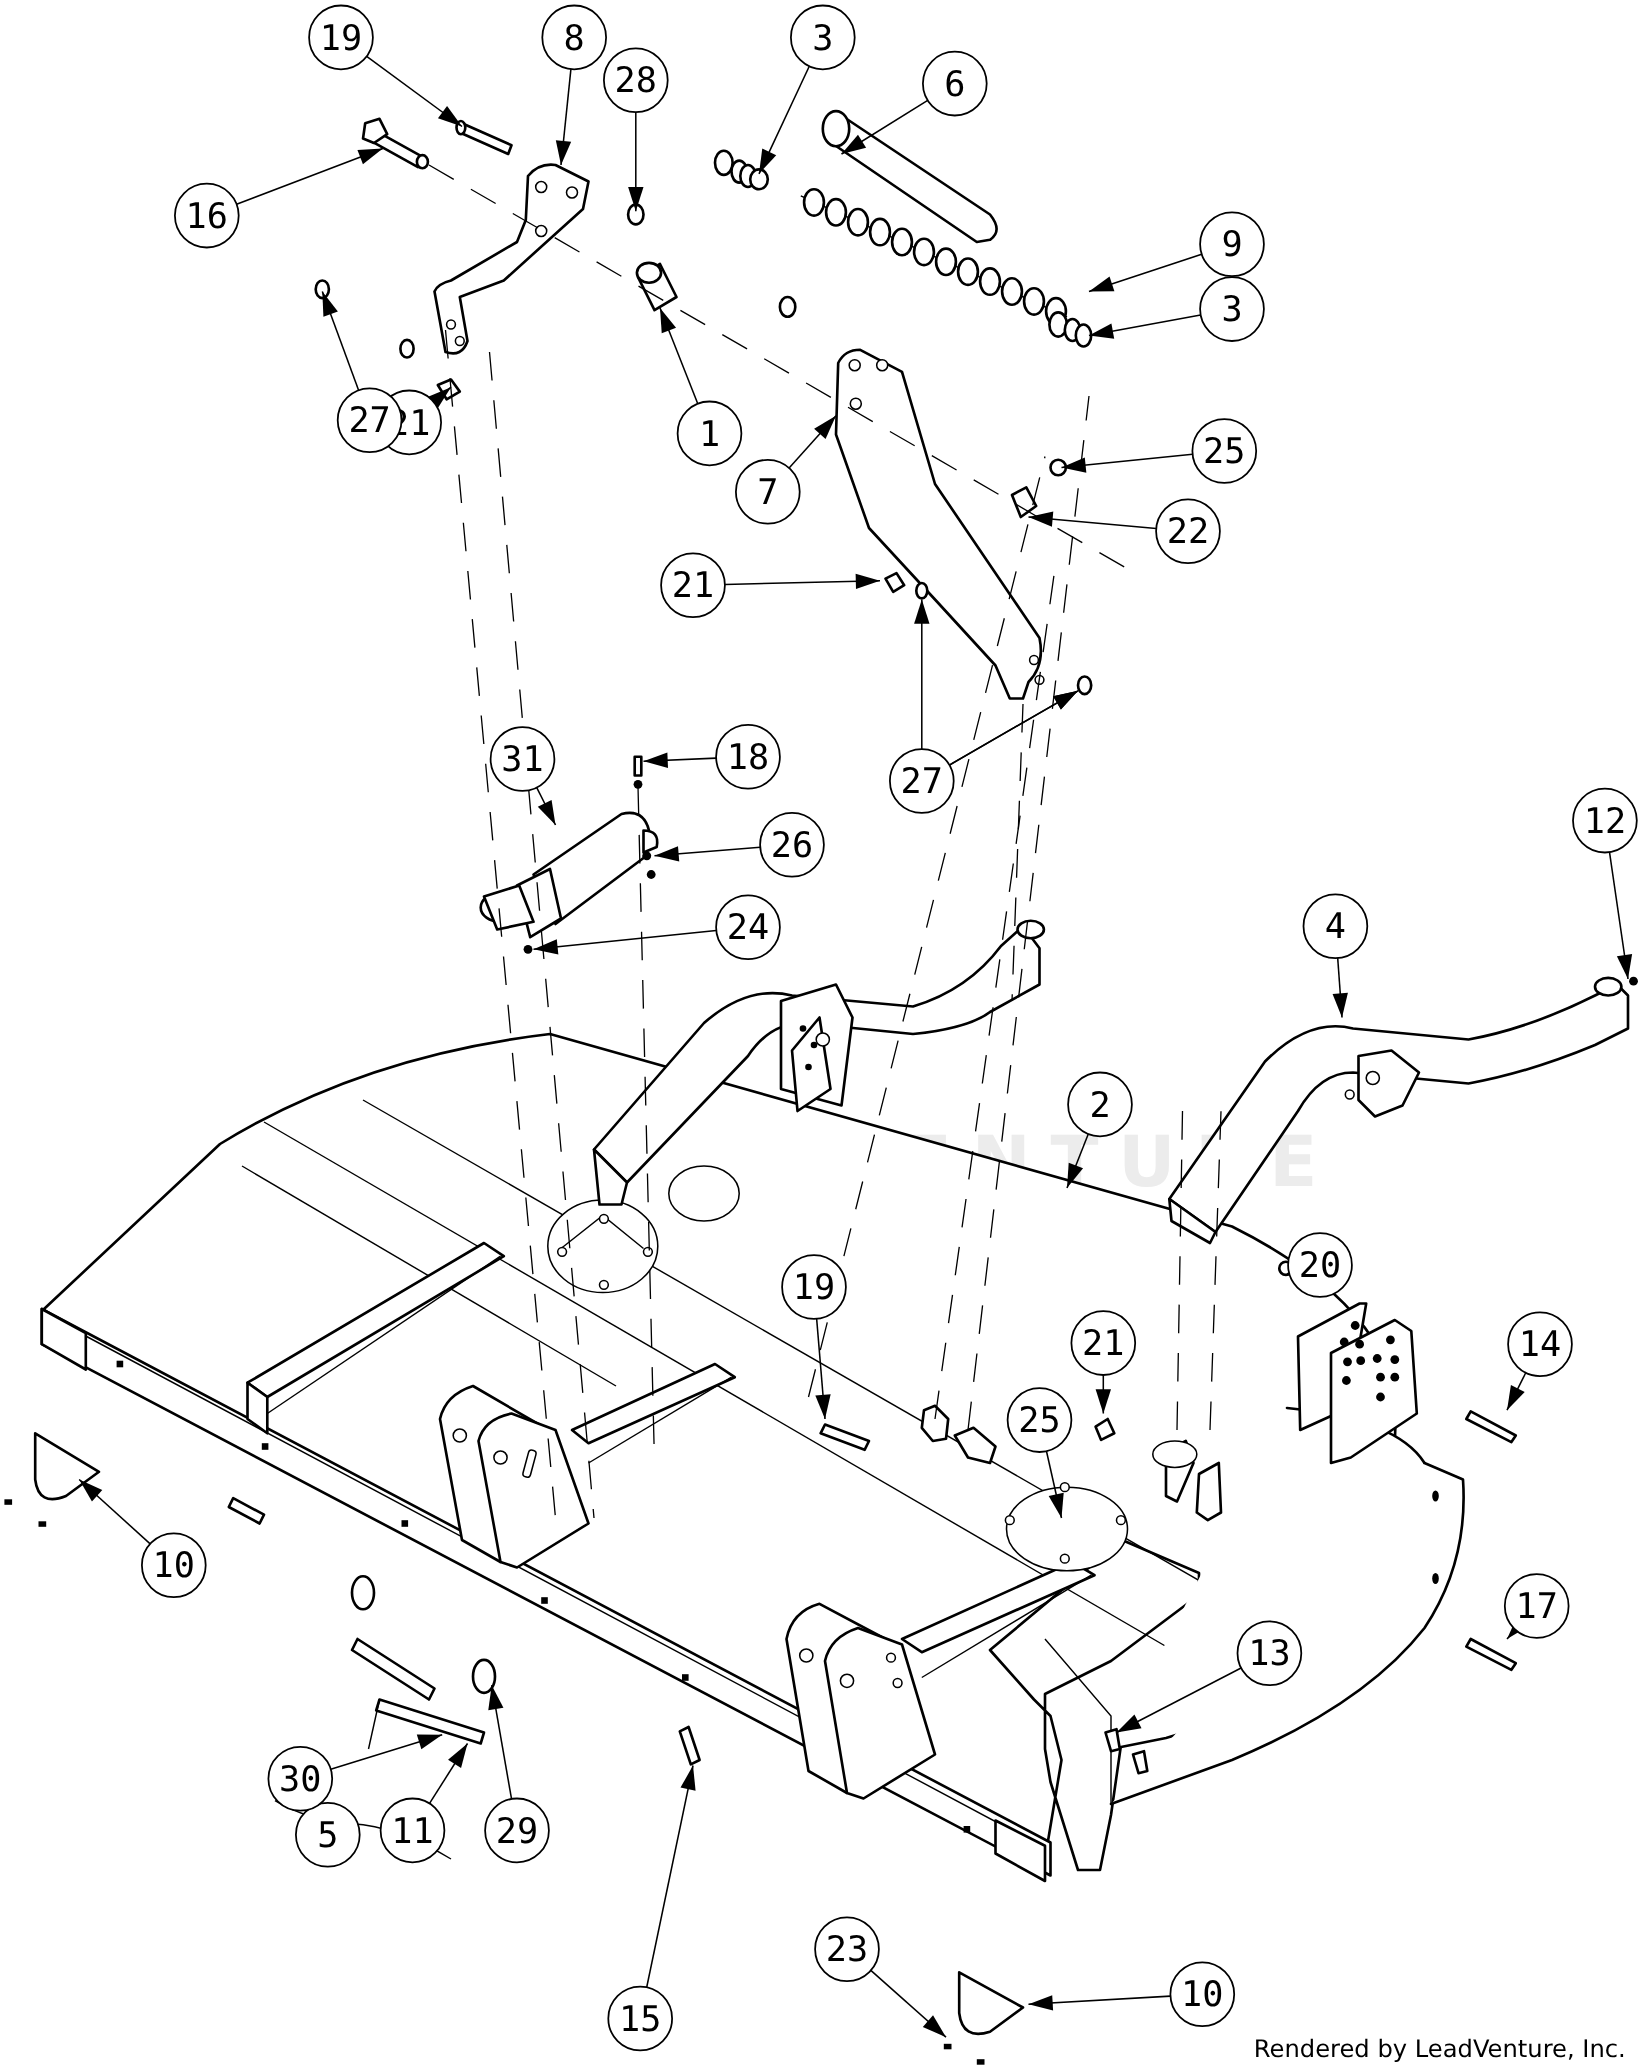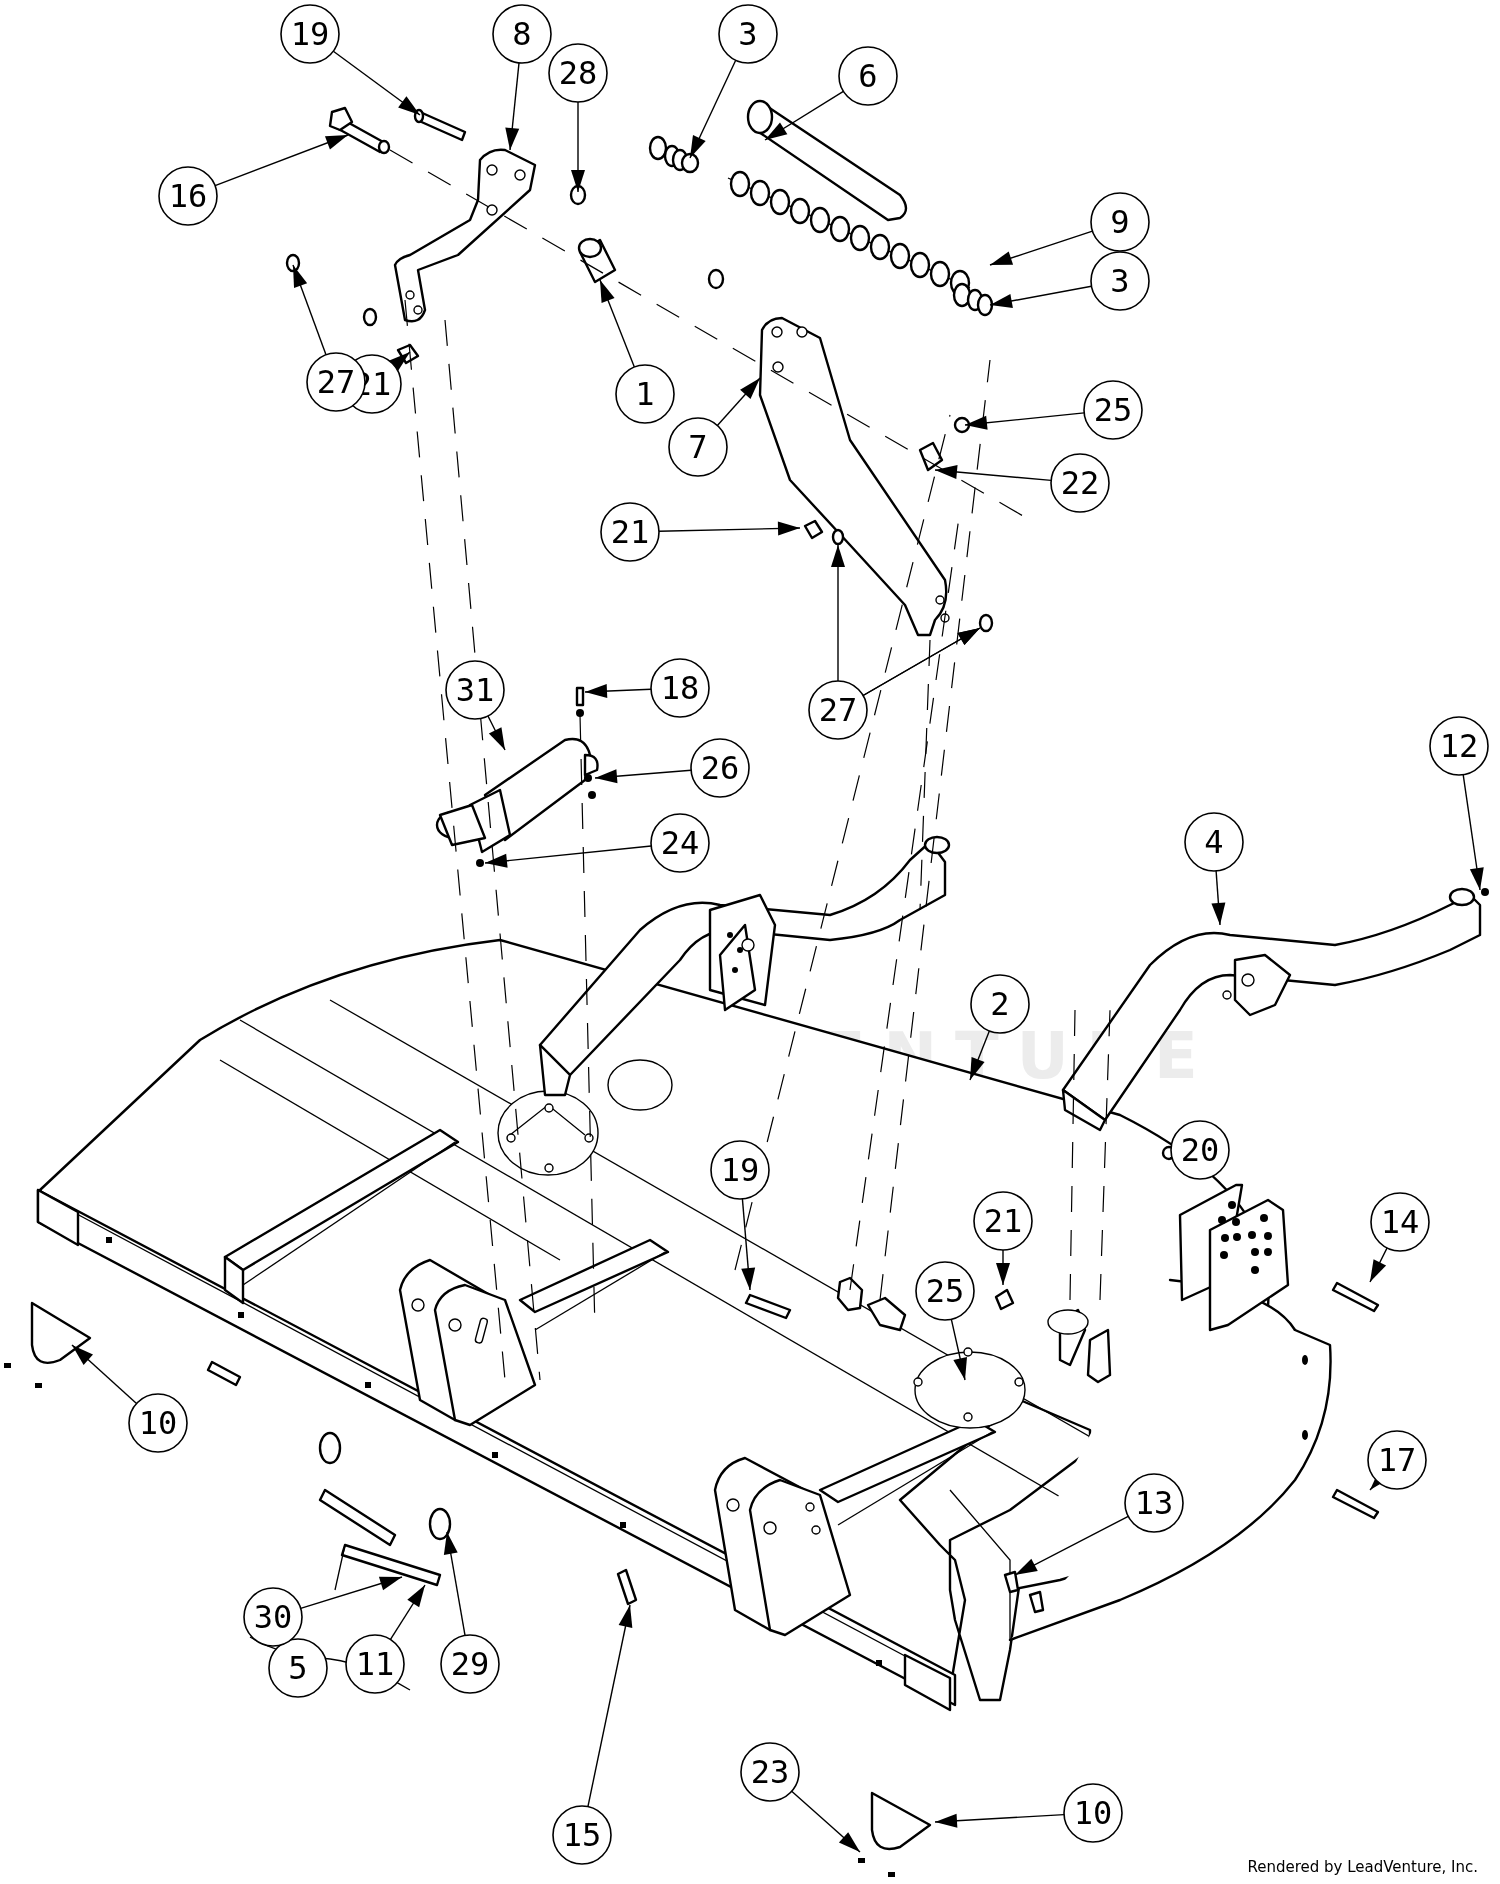--- a/index.html
+++ b/index.html
@@ -8,21 +8,21 @@
   .part { fill: #ffffff; stroke: #000; stroke-width: 2.4; stroke-linejoin: round; stroke-linecap: round; }
   .thin { fill: none; stroke: #000; stroke-width: 1.3; }
   .dash { fill: none; stroke: #000; stroke-width: 1.2; stroke-dasharray: 26 18; }
   .leader { fill: none; stroke: #000; stroke-width: 1.4; }
   .arrow { fill: #000; stroke: none; }
   .bubble { fill: #ffffff; stroke: #000; stroke-width: 1.6; }
   .callout-text { font-family: "DejaVu Sans Mono", monospace; font-size: 32px; fill: #000; text-anchor: middle; dominant-baseline: central; }
   .dot { fill: #000; }
   .hole { fill: #ffffff; stroke: #000; stroke-width: 1.4; }
   .watermark { font-family: "DejaVu Sans", sans-serif; font-size: 64px; letter-spacing: 18px; fill: #ececec; font-weight: bold; }
-  .footer { position: absolute; right: 22px; bottom: 8px; font-family: "DejaVu Sans", sans-serif; font-size: 15px; color: #000; }
+  .footer { position: absolute; right: 22px; bottom: 8px; font-family: "DejaVu Sans", sans-serif; font-size: 22px; color: #000; }
 </style>
 </head>
 <body>
 
 <svg id="diagram" viewBox="0 0 1500 1884" xmlns="http://www.w3.org/2000/svg">
 
   <text class="watermark" x="495" y="1078">LEADVENTURE</text>
 
   <g>
 

